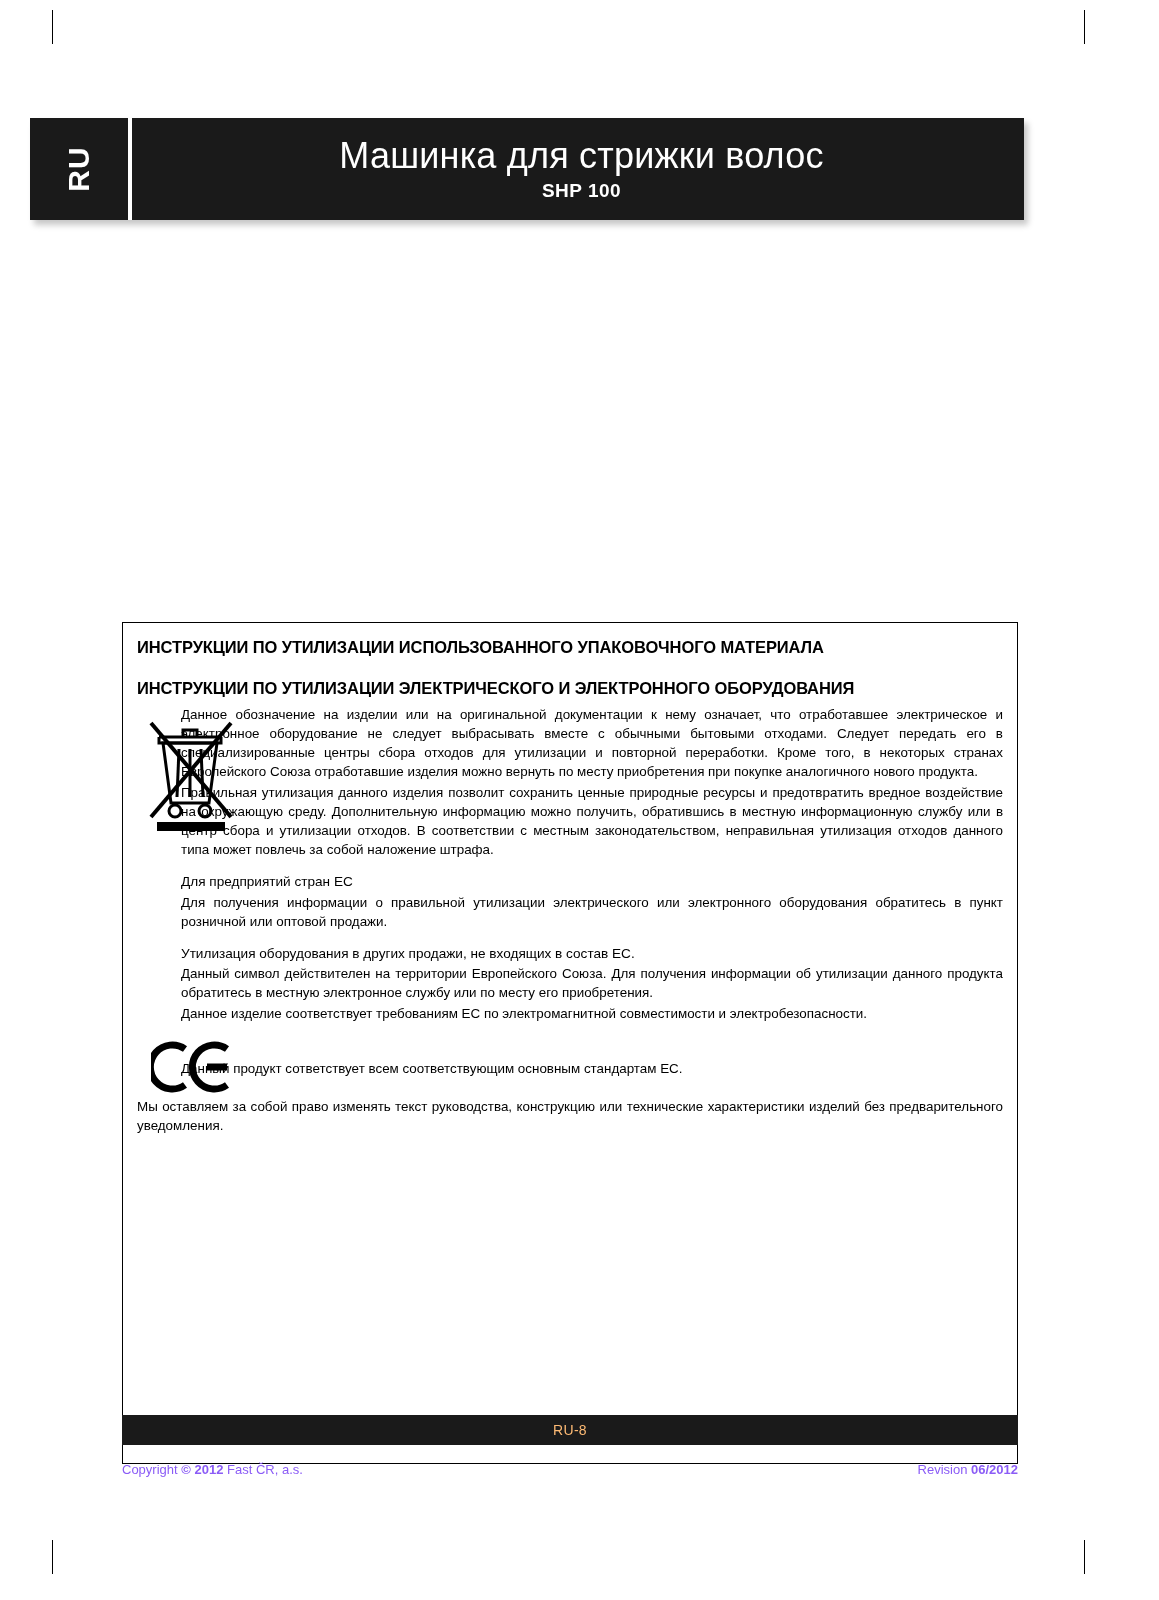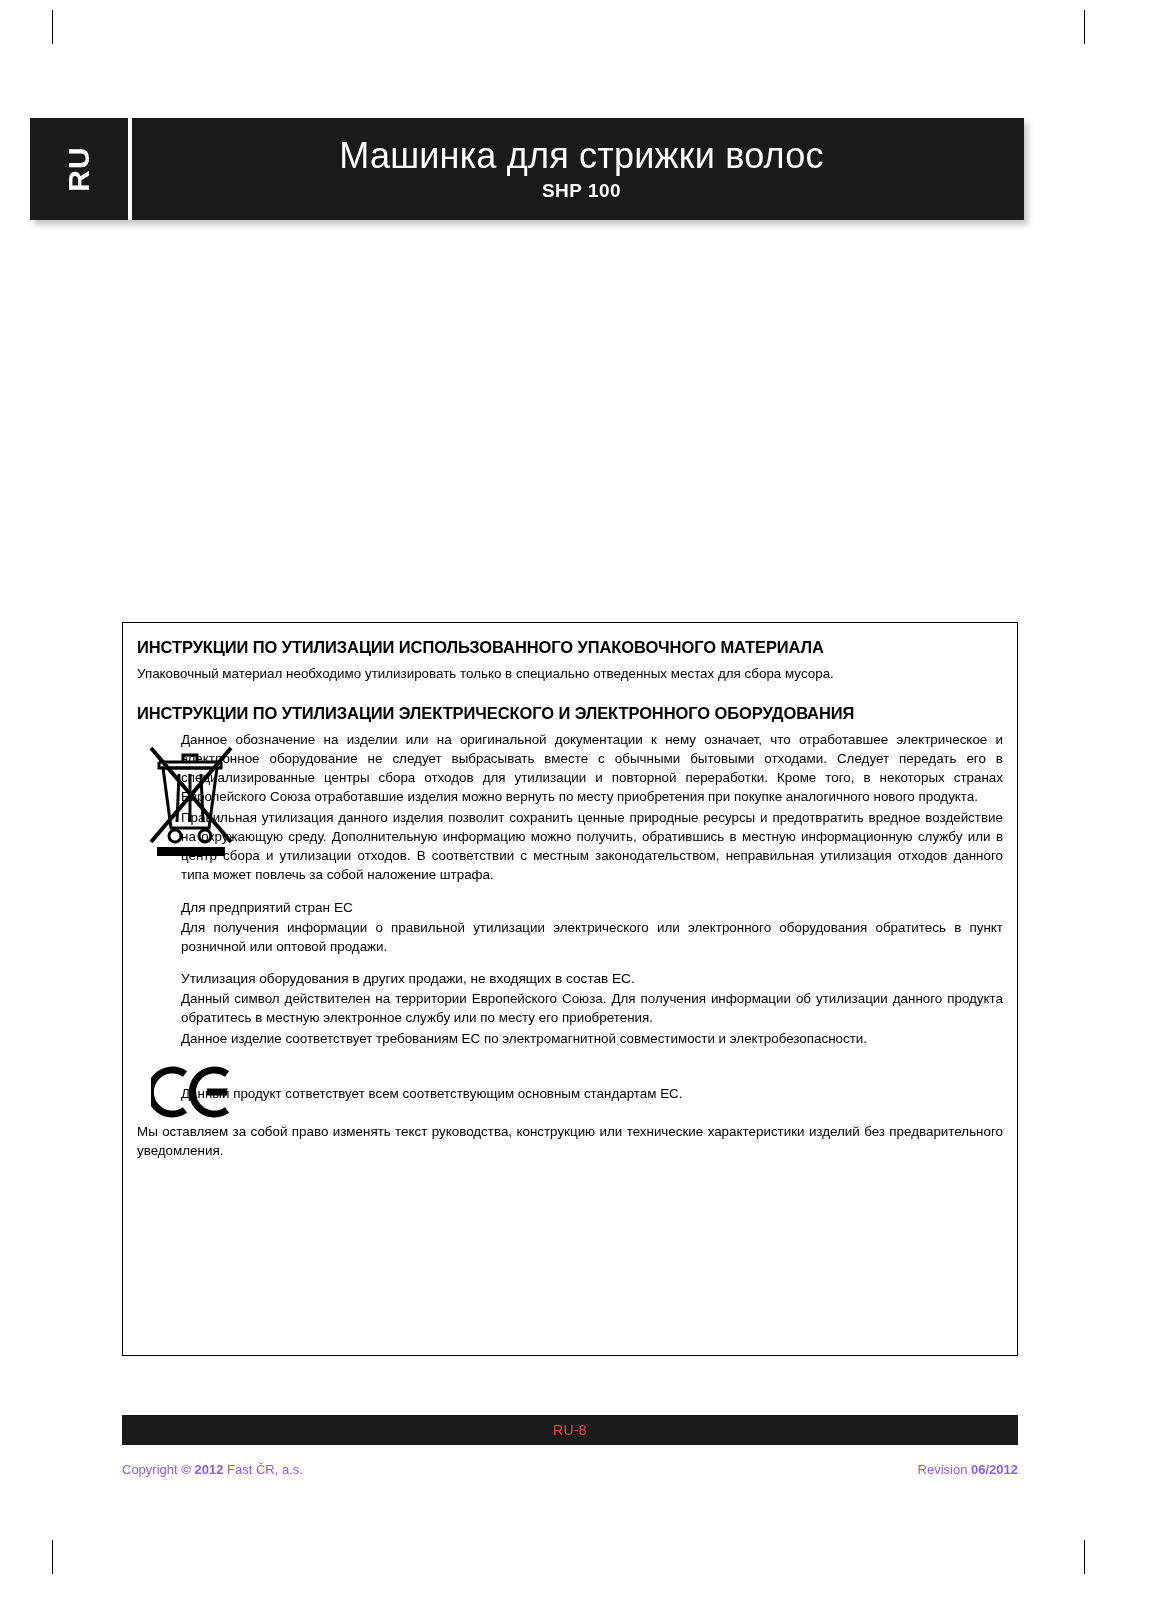--- a/index.html
+++ b/index.html
@@ -77,21 +77,21 @@
     margin-top: 4px;
     letter-spacing: 0.5px;
   }
 
   
   .content-box {
     position: absolute;
     left: 122px;
     top: 622px;
     width: 896px;
-    height: 734px;
+    height: 842px;
     border: 1px solid #000;
     box-sizing: border-box;
     padding: 14px 14px 10px 14px;
   }
 
   h2.section-title {
     font-size: 16.5px;
     font-weight: bold;
     line-height: 1.28;
     margin: 0 0 6px 0;
@@ -158,21 +158,21 @@
   }
 
   
   .page-bar {
     position: absolute;
     left: 122px;
     top: 1415px;
     width: 896px;
     height: 30px;
     background: #1a1a1a;
-    color: #ef4444;
+    color: #fdba74;
     display: flex;
     align-items: center;
     justify-content: center;
     font-size: 14px;
     letter-spacing: 0.3px;
   }
 
   .footer {
     position: absolute;
     left: 122px;
@@ -200,21 +200,20 @@
   </div>
   <div class="header-titles">
     <div class="header-title">Машинка для стрижки волос</div>
     <div class="header-subtitle">SHP 100</div>
   </div>
 </div>
 
 <div class="content-box">
 
   <h2 class="section-title">ИНСТРУКЦИИ ПО УТИЛИЗАЦИИ ИСПОЛЬЗОВАННОГО УПАКОВОЧНОГО МАТЕРИАЛА</h2>
-  <p class="body-text">Упаковочный материал необходимо утилизировать только в специально отведенных местах для сбора мусора.</p>
 
   <h2 class="section-title second">ИНСТРУКЦИИ ПО УТИЛИЗАЦИИ ЭЛЕКТРИЧЕСКОГО И ЭЛЕКТРОННОГО ОБОРУДОВАНИЯ</h2>
 
   <div class="wee-area">
     <div class="weee-icon">
       <svg viewBox="0 0 88 126" width="88" height="126" xmlns="http://www.w3.org/2000/svg">
         <g fill="none" stroke="#000" stroke-width="3">
 
           <path d="M16 36 L24 96 L62 96 L70 36 Z"></path>
 

